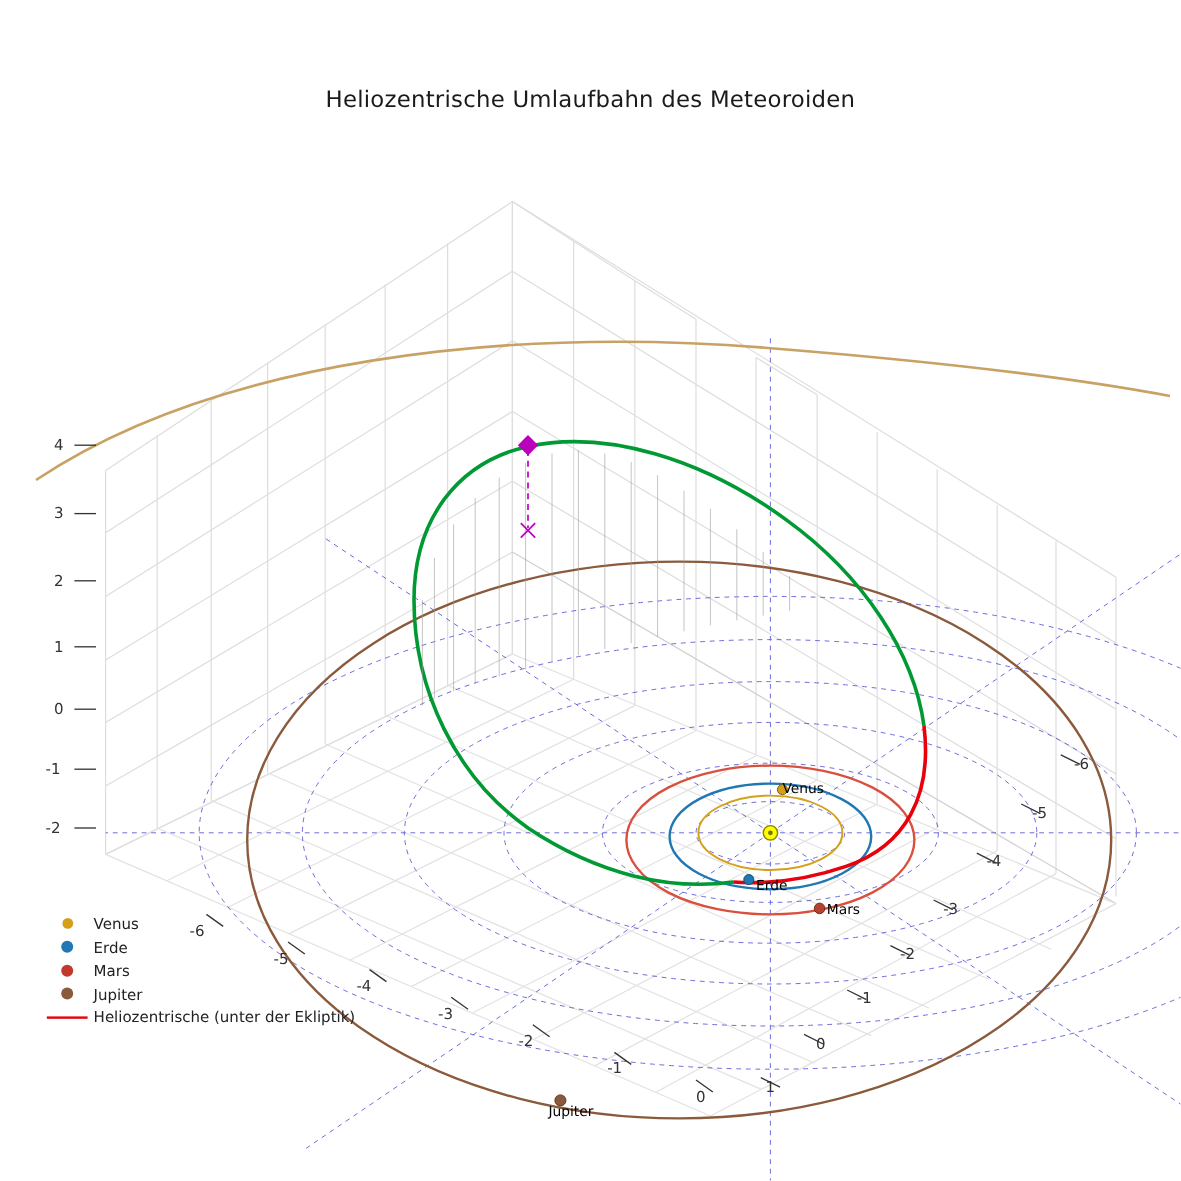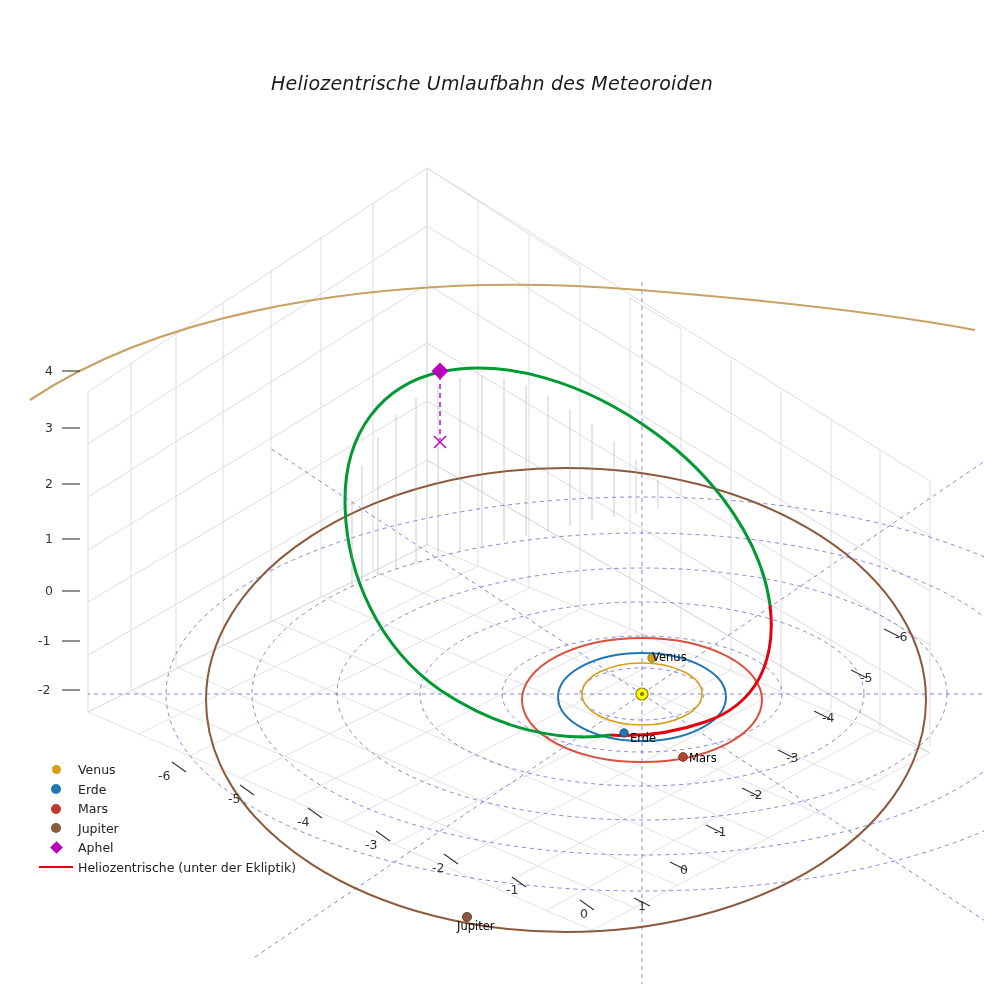--- a/index.html
+++ b/index.html
@@ -17,21 +17,20 @@
     background: #ffffff;
     overflow: hidden;
   }
   #title {
     position: absolute;
     top: 72px;
     left: 0;
     width: 984px;
     text-align: center;
     font-size: 19px;
-    font-style: italic;
     color: #1a1a1a;
     letter-spacing: 0.2px;
   }
   svg.plot {
     position: absolute;
     top: 0;
     left: 0;
     width: 984px;
     height: 984px;
   }
@@ -332,25 +331,19 @@
       <span class="legend-text">Mars</span>
     </div>
     <div class="legend-row">
       <span class="legend-key">
           <span class="dot" style="width:10px;height:10px;background:#8b5a3c;"></span>
         </span>
       <span class="legend-text">Jupiter</span>
     </div>
     <div class="legend-row">
       <span class="legend-key">
-          <span class="diamond" style="background:#bb00bb;"></span>
-        </span>
-      <span class="legend-text">Aphel</span>
-    </div>
-    <div class="legend-row">
-      <span class="legend-key">
           <span class="linekey" style="border-top-color:#e8000b;"></span>
         </span>
       <span class="legend-text">Heliozentrische (unter der Ekliptik)</span>
     </div>
   </div>
 
 </div>
 
 </body></html>

